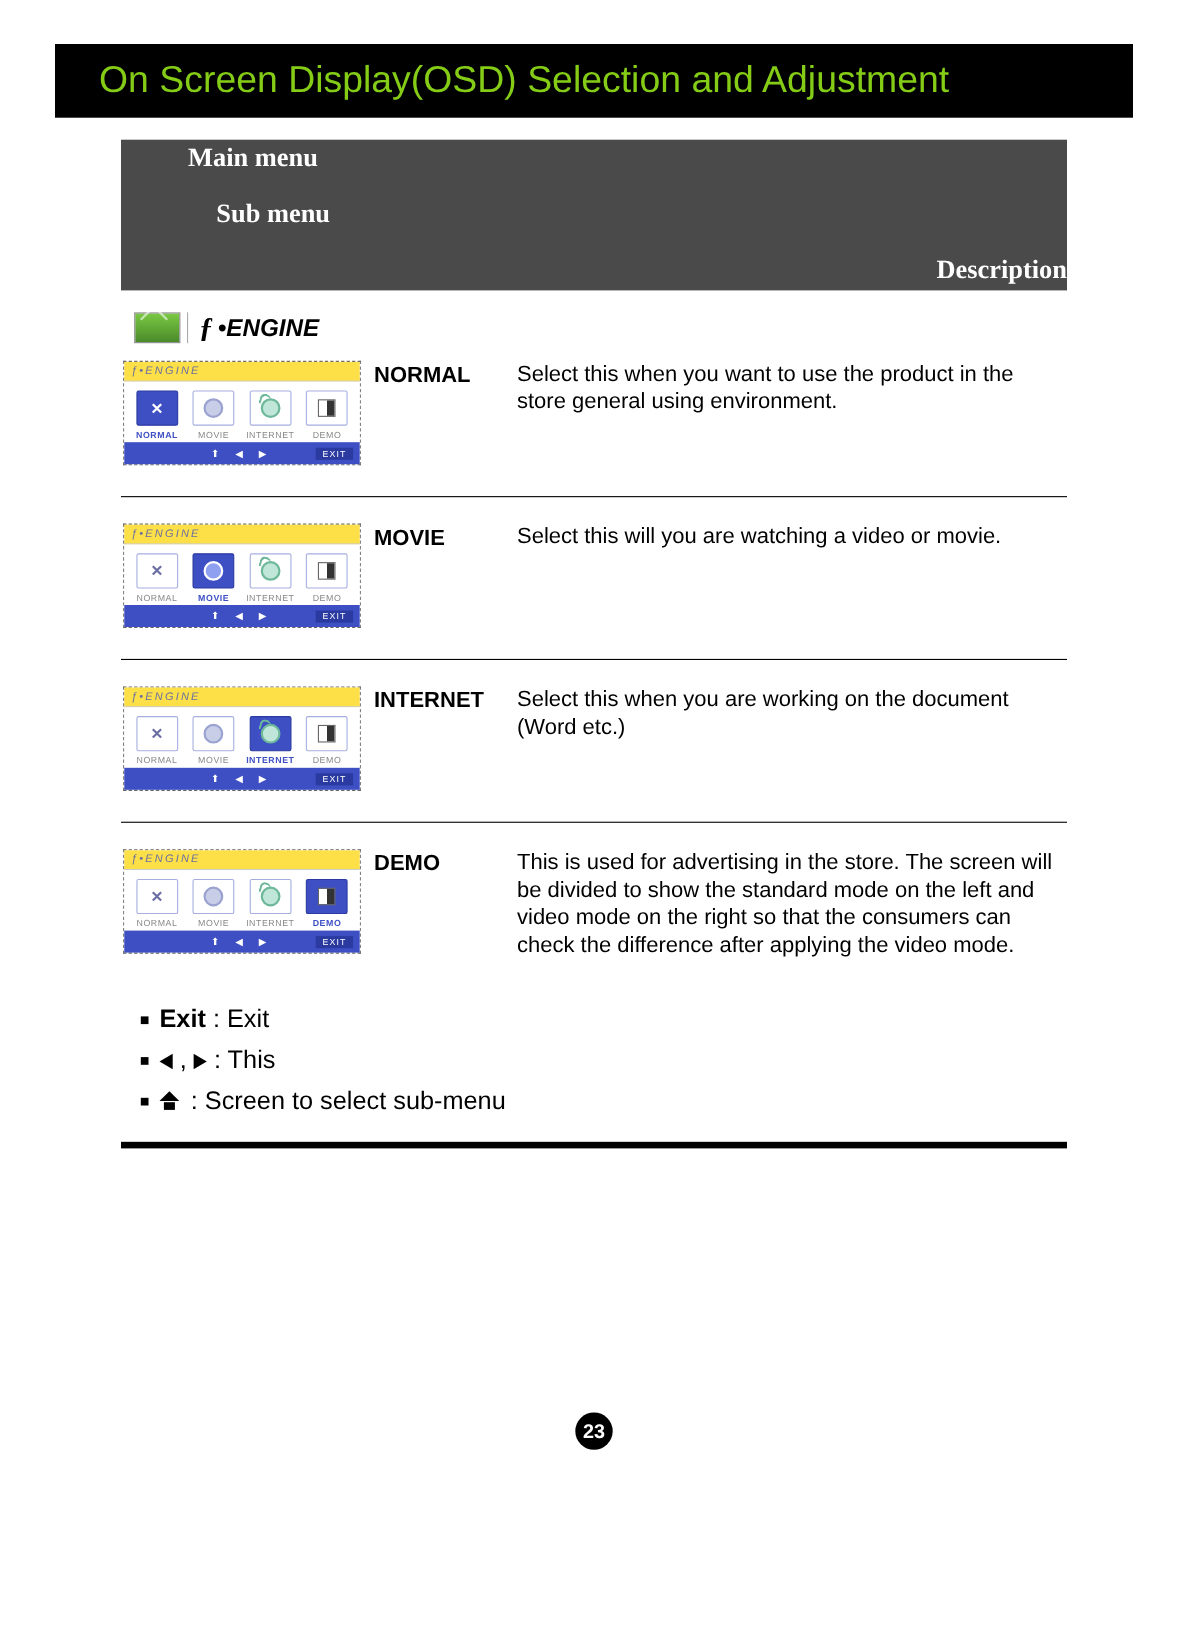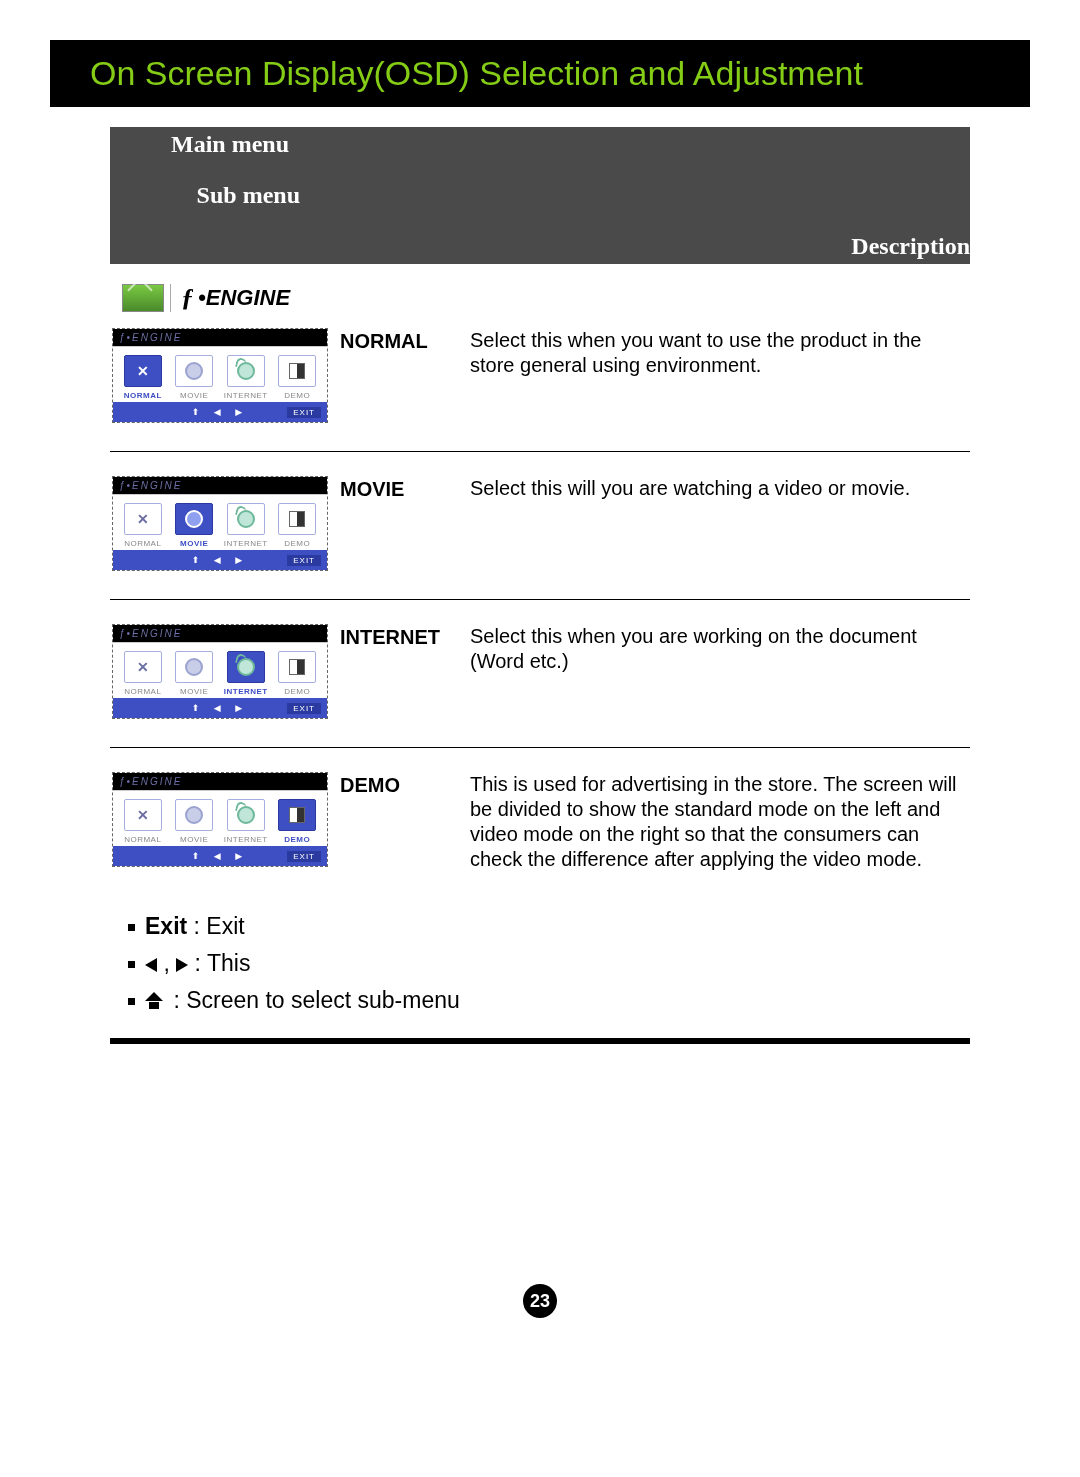--- a/index.html
+++ b/index.html
@@ -74,21 +74,21 @@
   .cell-desc { flex: 1; font-size: 20px; line-height: 1.25; padding-right:4px;}
 
   
   .osd {
     width: 214px;
     border: 1px dashed #666;
     background: #fff;
     margin-left: 2px;
   }
   .osd-top {
-    background: #000000;
+    background: #fde047;
     color: #6a6ea3;
     font-size: 10px;
     letter-spacing: 2px;
     padding: 3px 6px;
     border-bottom: 1px solid #ccc;
     font-style: italic;
   }
   .osd-body {
     background: #fff;
     padding: 8px 4px 2px 4px;

